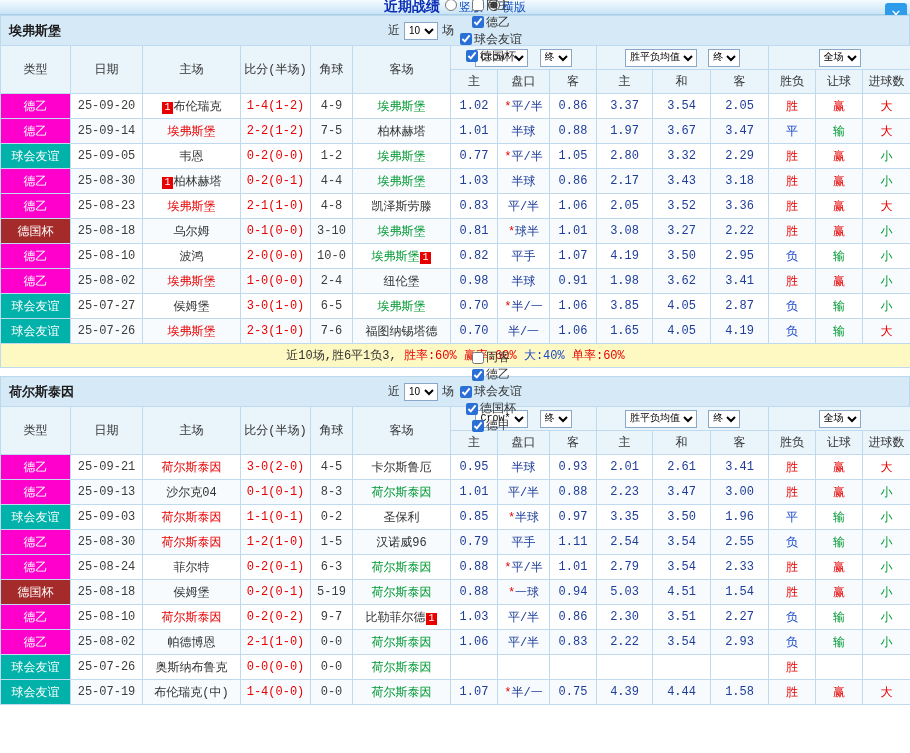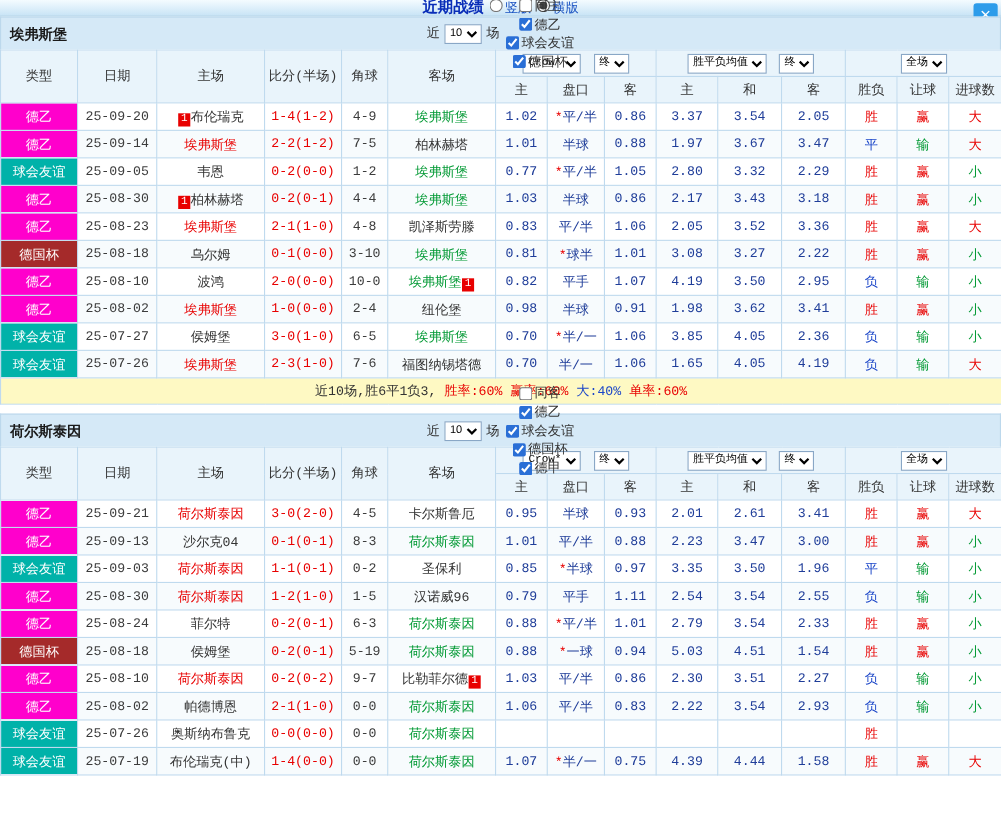--- a/index.html
+++ b/index.html
@@ -294,21 +294,21 @@
           <td class="dt">25-07-27</td>
           <td class="tm opponent"><span class="tname">侯姆堡</span></td>
           <td class="sc">3-0(1-0)</td>
           <td class="cn">6-5</td>
           <td class="tm focus-away"><span class="tname">埃弗斯堡</span></td>
           <td class="od">0.70</td>
           <td class="od"><span class="star">*</span>半/一</td>
           <td class="od">1.06</td>
           <td class="od">3.85</td>
           <td class="od">4.05</td>
-          <td class="od">2.36</td>
+          <td class="od">2.87</td>
           <td class="rs b">负</td>
           <td class="rs g">输</td>
           <td class="rs g">小</td>
         </tr>
         <tr>
           <td class="lg" style="background: rgb(0, 178, 169);">球会友谊</td>
           <td class="dt">25-07-26</td>
           <td class="tm focus-home"><span class="tname">埃弗斯堡</span></td>
           <td class="sc">2-3(1-0)</td>
           <td class="cn">7-6</td>

